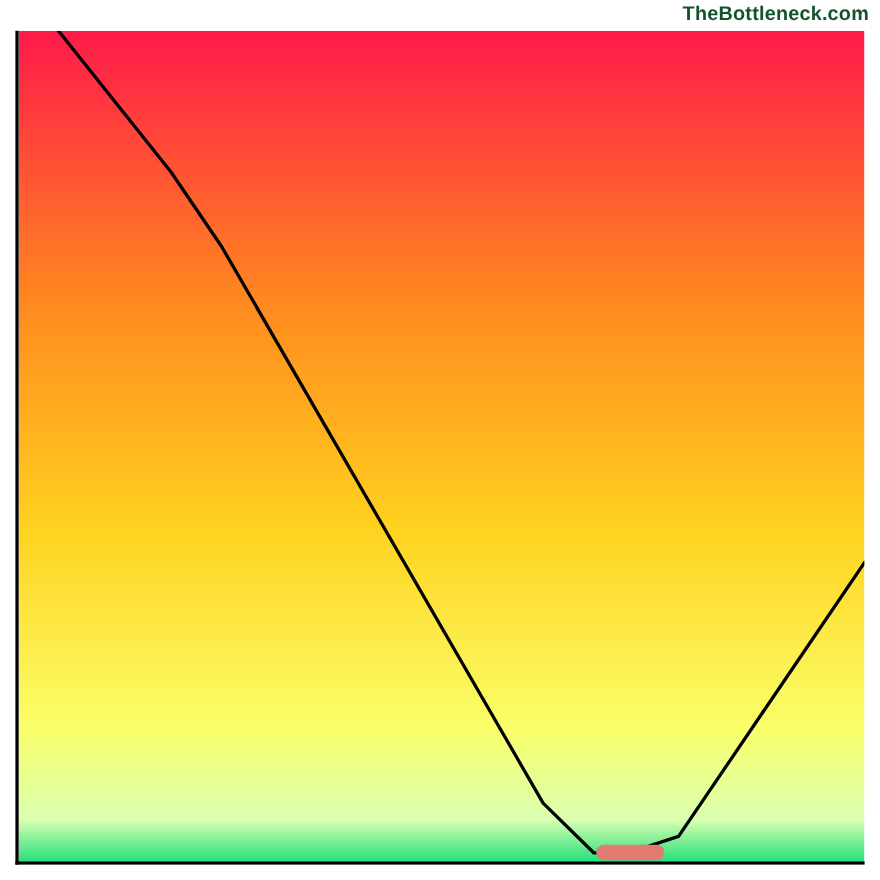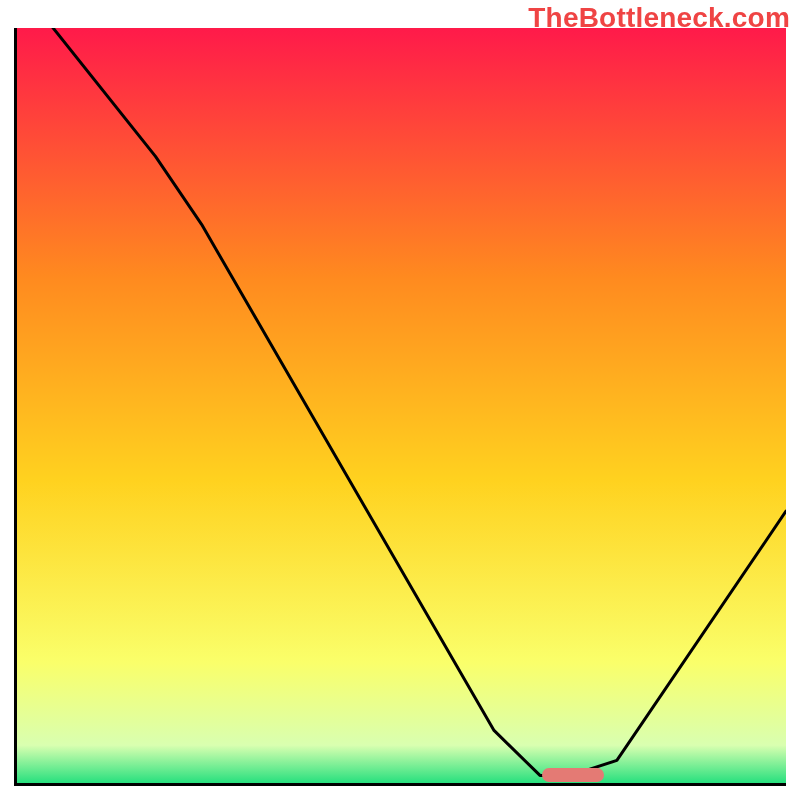--- a/index.html
+++ b/index.html
@@ -12,23 +12,23 @@
   }
   .canvas {
     position: relative;
     width: 800px;
     height: 800px;
   }
   .watermark {
     position: absolute;
     top: 2px;
     right: 10px;
-    font-size: 28px;
+    font-size: 18px;
     font-weight: 600;
-    color: #ef4444;
+    color: #14532d;
     letter-spacing: 0.2px;
   }
   .plot-area {
     position: absolute;
     left: 14px;
     top: 28px;
     width: 772px;
     height: 758px;
     border-left: 3px solid #000;
     border-bottom: 3px solid #000;

